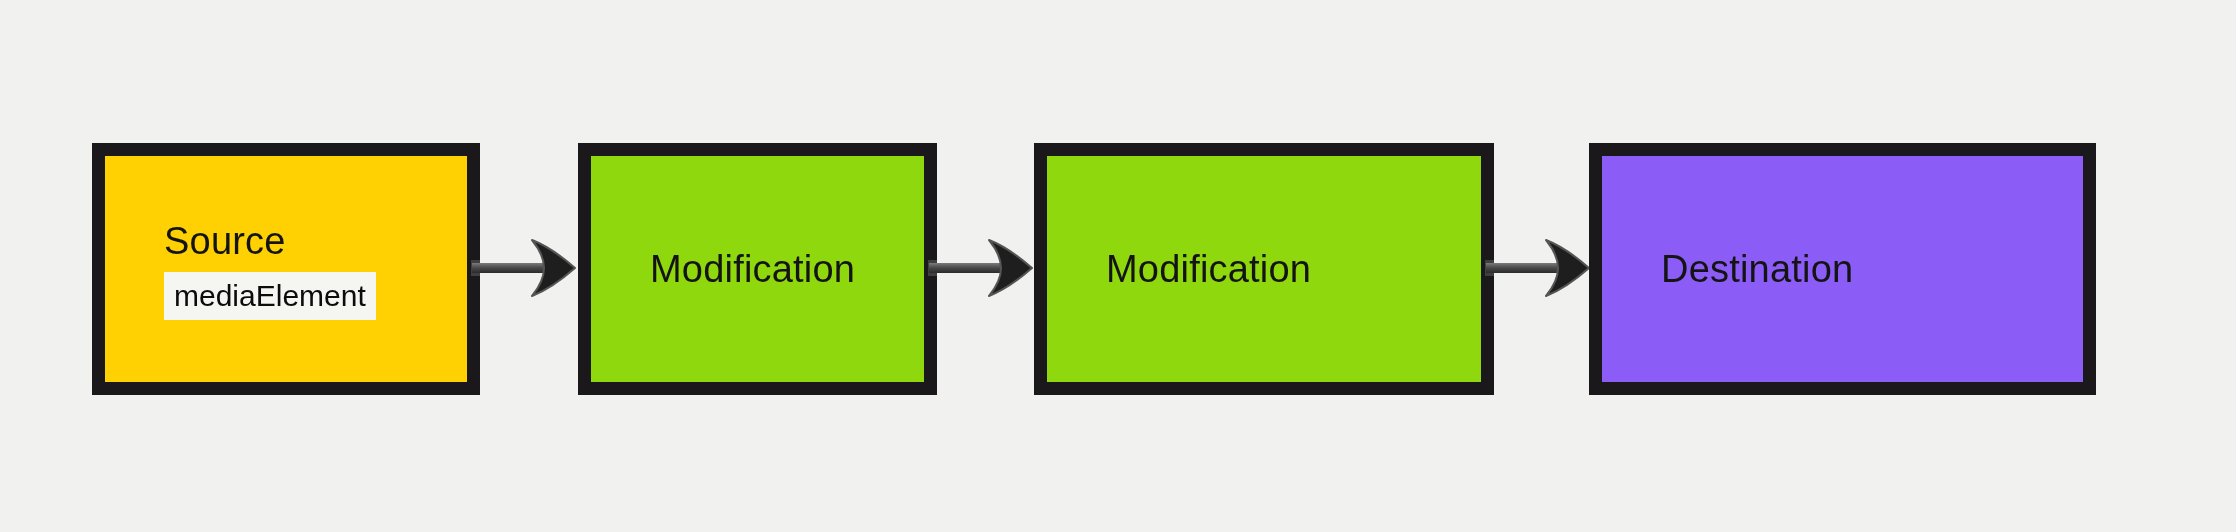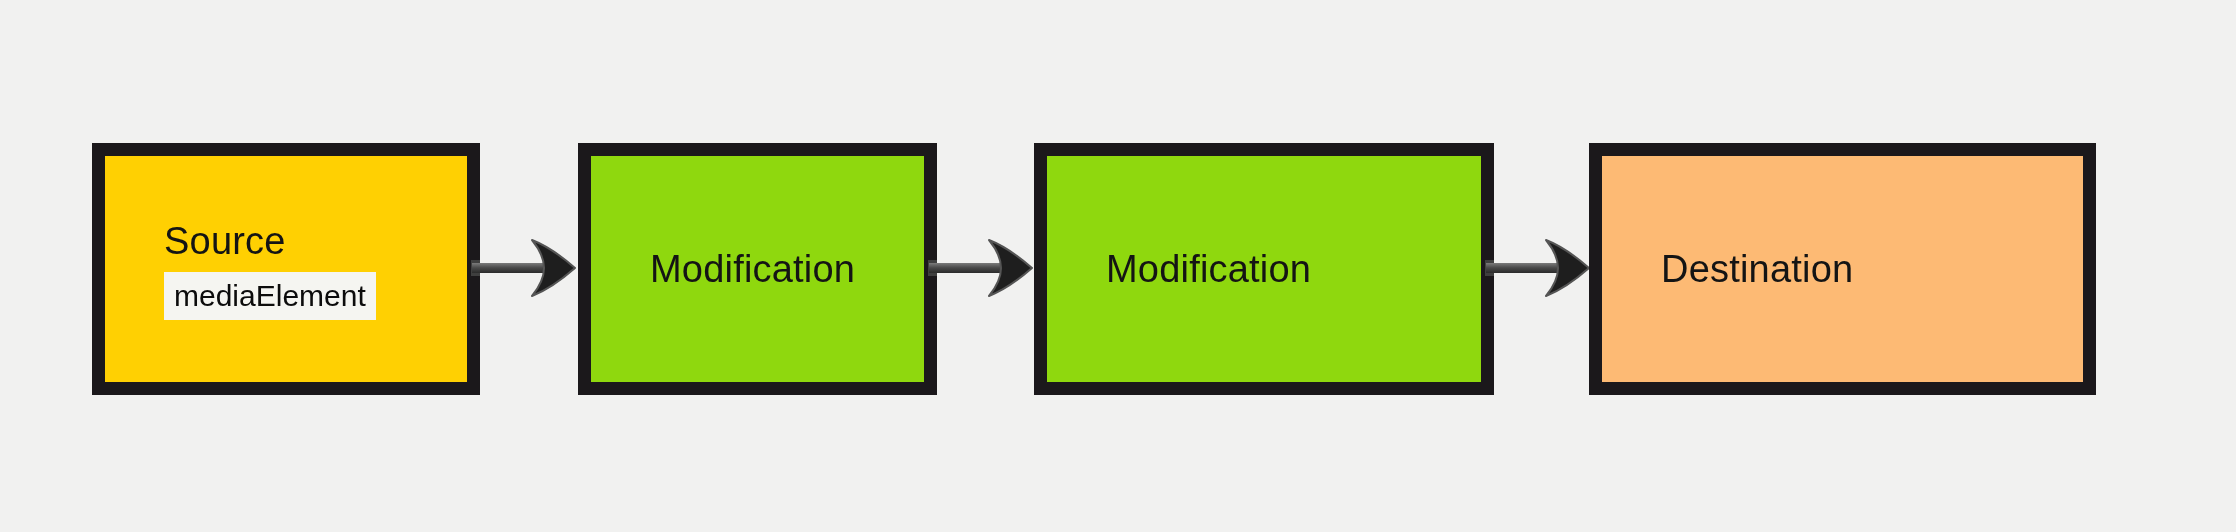--- a/index.html
+++ b/index.html
@@ -101,17 +101,17 @@
   <div class="node node-3" style="background-color: rgb(143, 216, 14);">
     <div class="node-label">Modification</div>
   </div>
 
   <svg class="arrow arrow-3" viewBox="0 0 106 64">
     <rect x="0" y="24" width="9" height="16" fill="#3f3f3f"></rect>
     <rect x="1" y="27" width="77" height="10" fill="url(#shaftGrad)"></rect>
     <path d="M104,32 C92,21.5 79,11 61,4 C70,15 73,23.5 73,32 C73,40.5 70,49 61,60 C79,53 92,42.5 104,32 Z" fill="#1e1e1e" stroke="#555555" stroke-width="2" stroke-linejoin="round"></path>
   </svg>
 
-  <div class="node node-4" style="background-color: #fdba74;">
+  <div class="node node-4" style="background-color: #8b5cf6;">
     <div class="node-label">Destination</div>
   </div>
 
 </div>
 
 </body></html>

